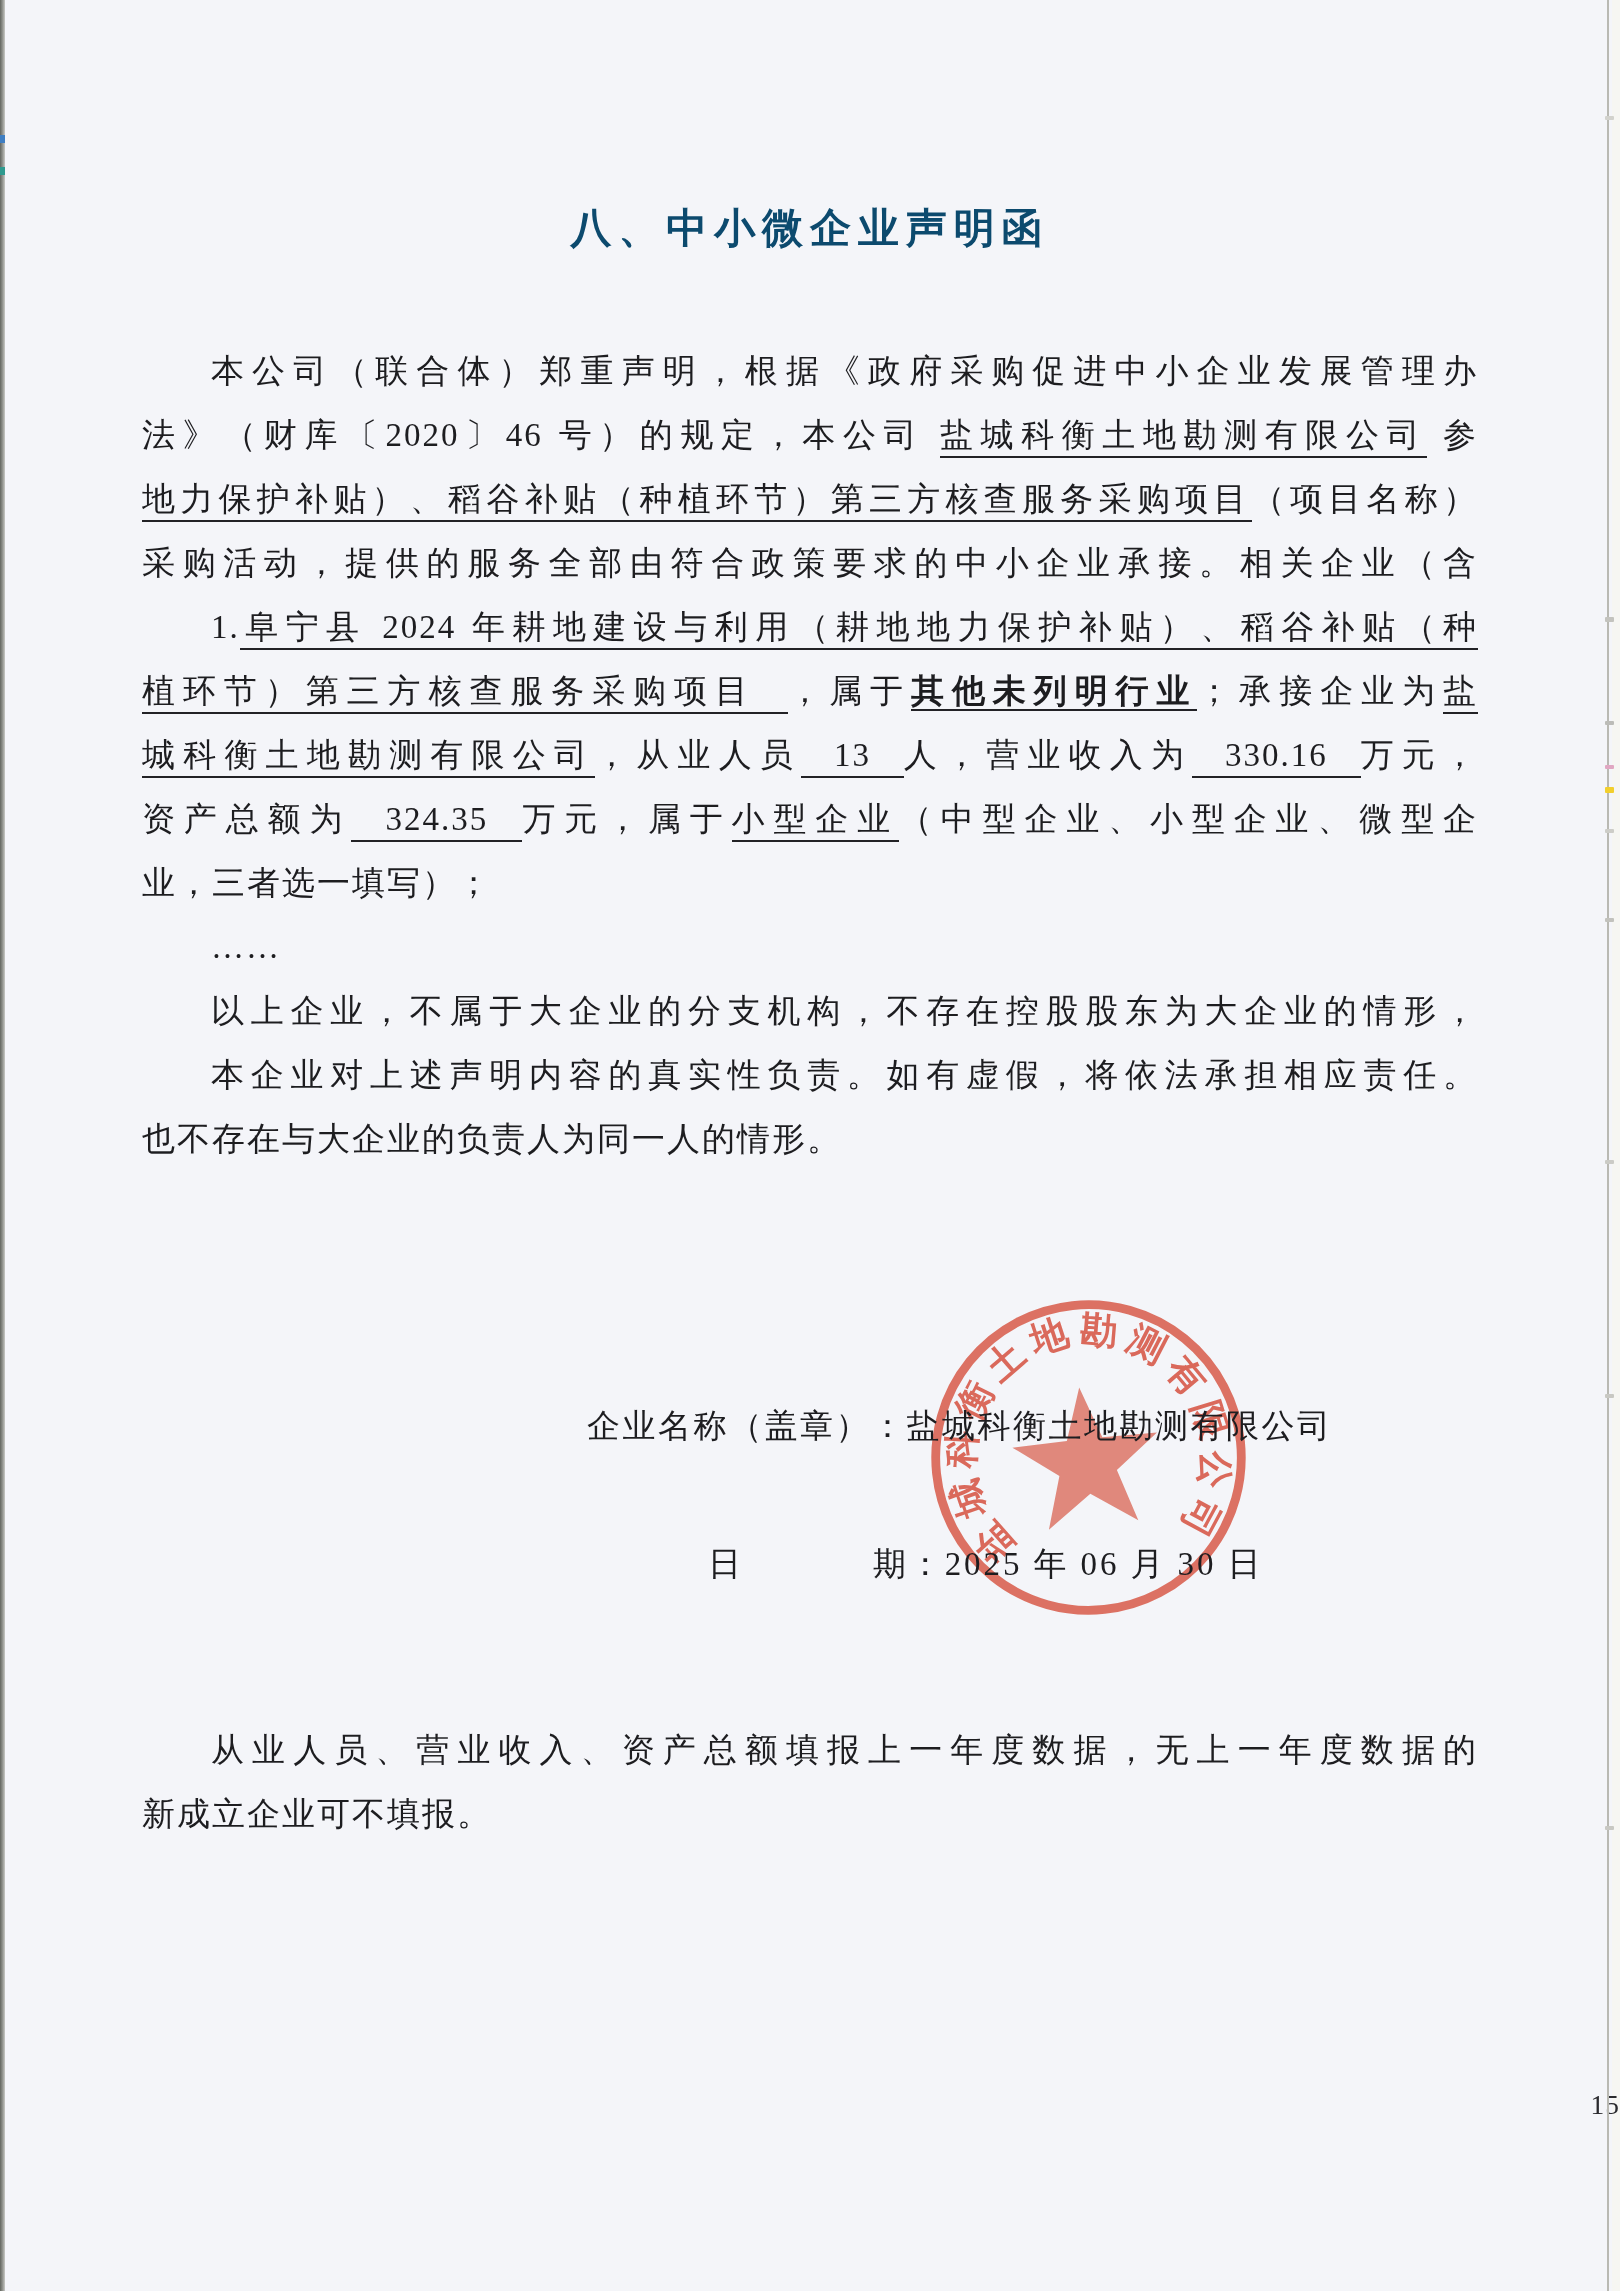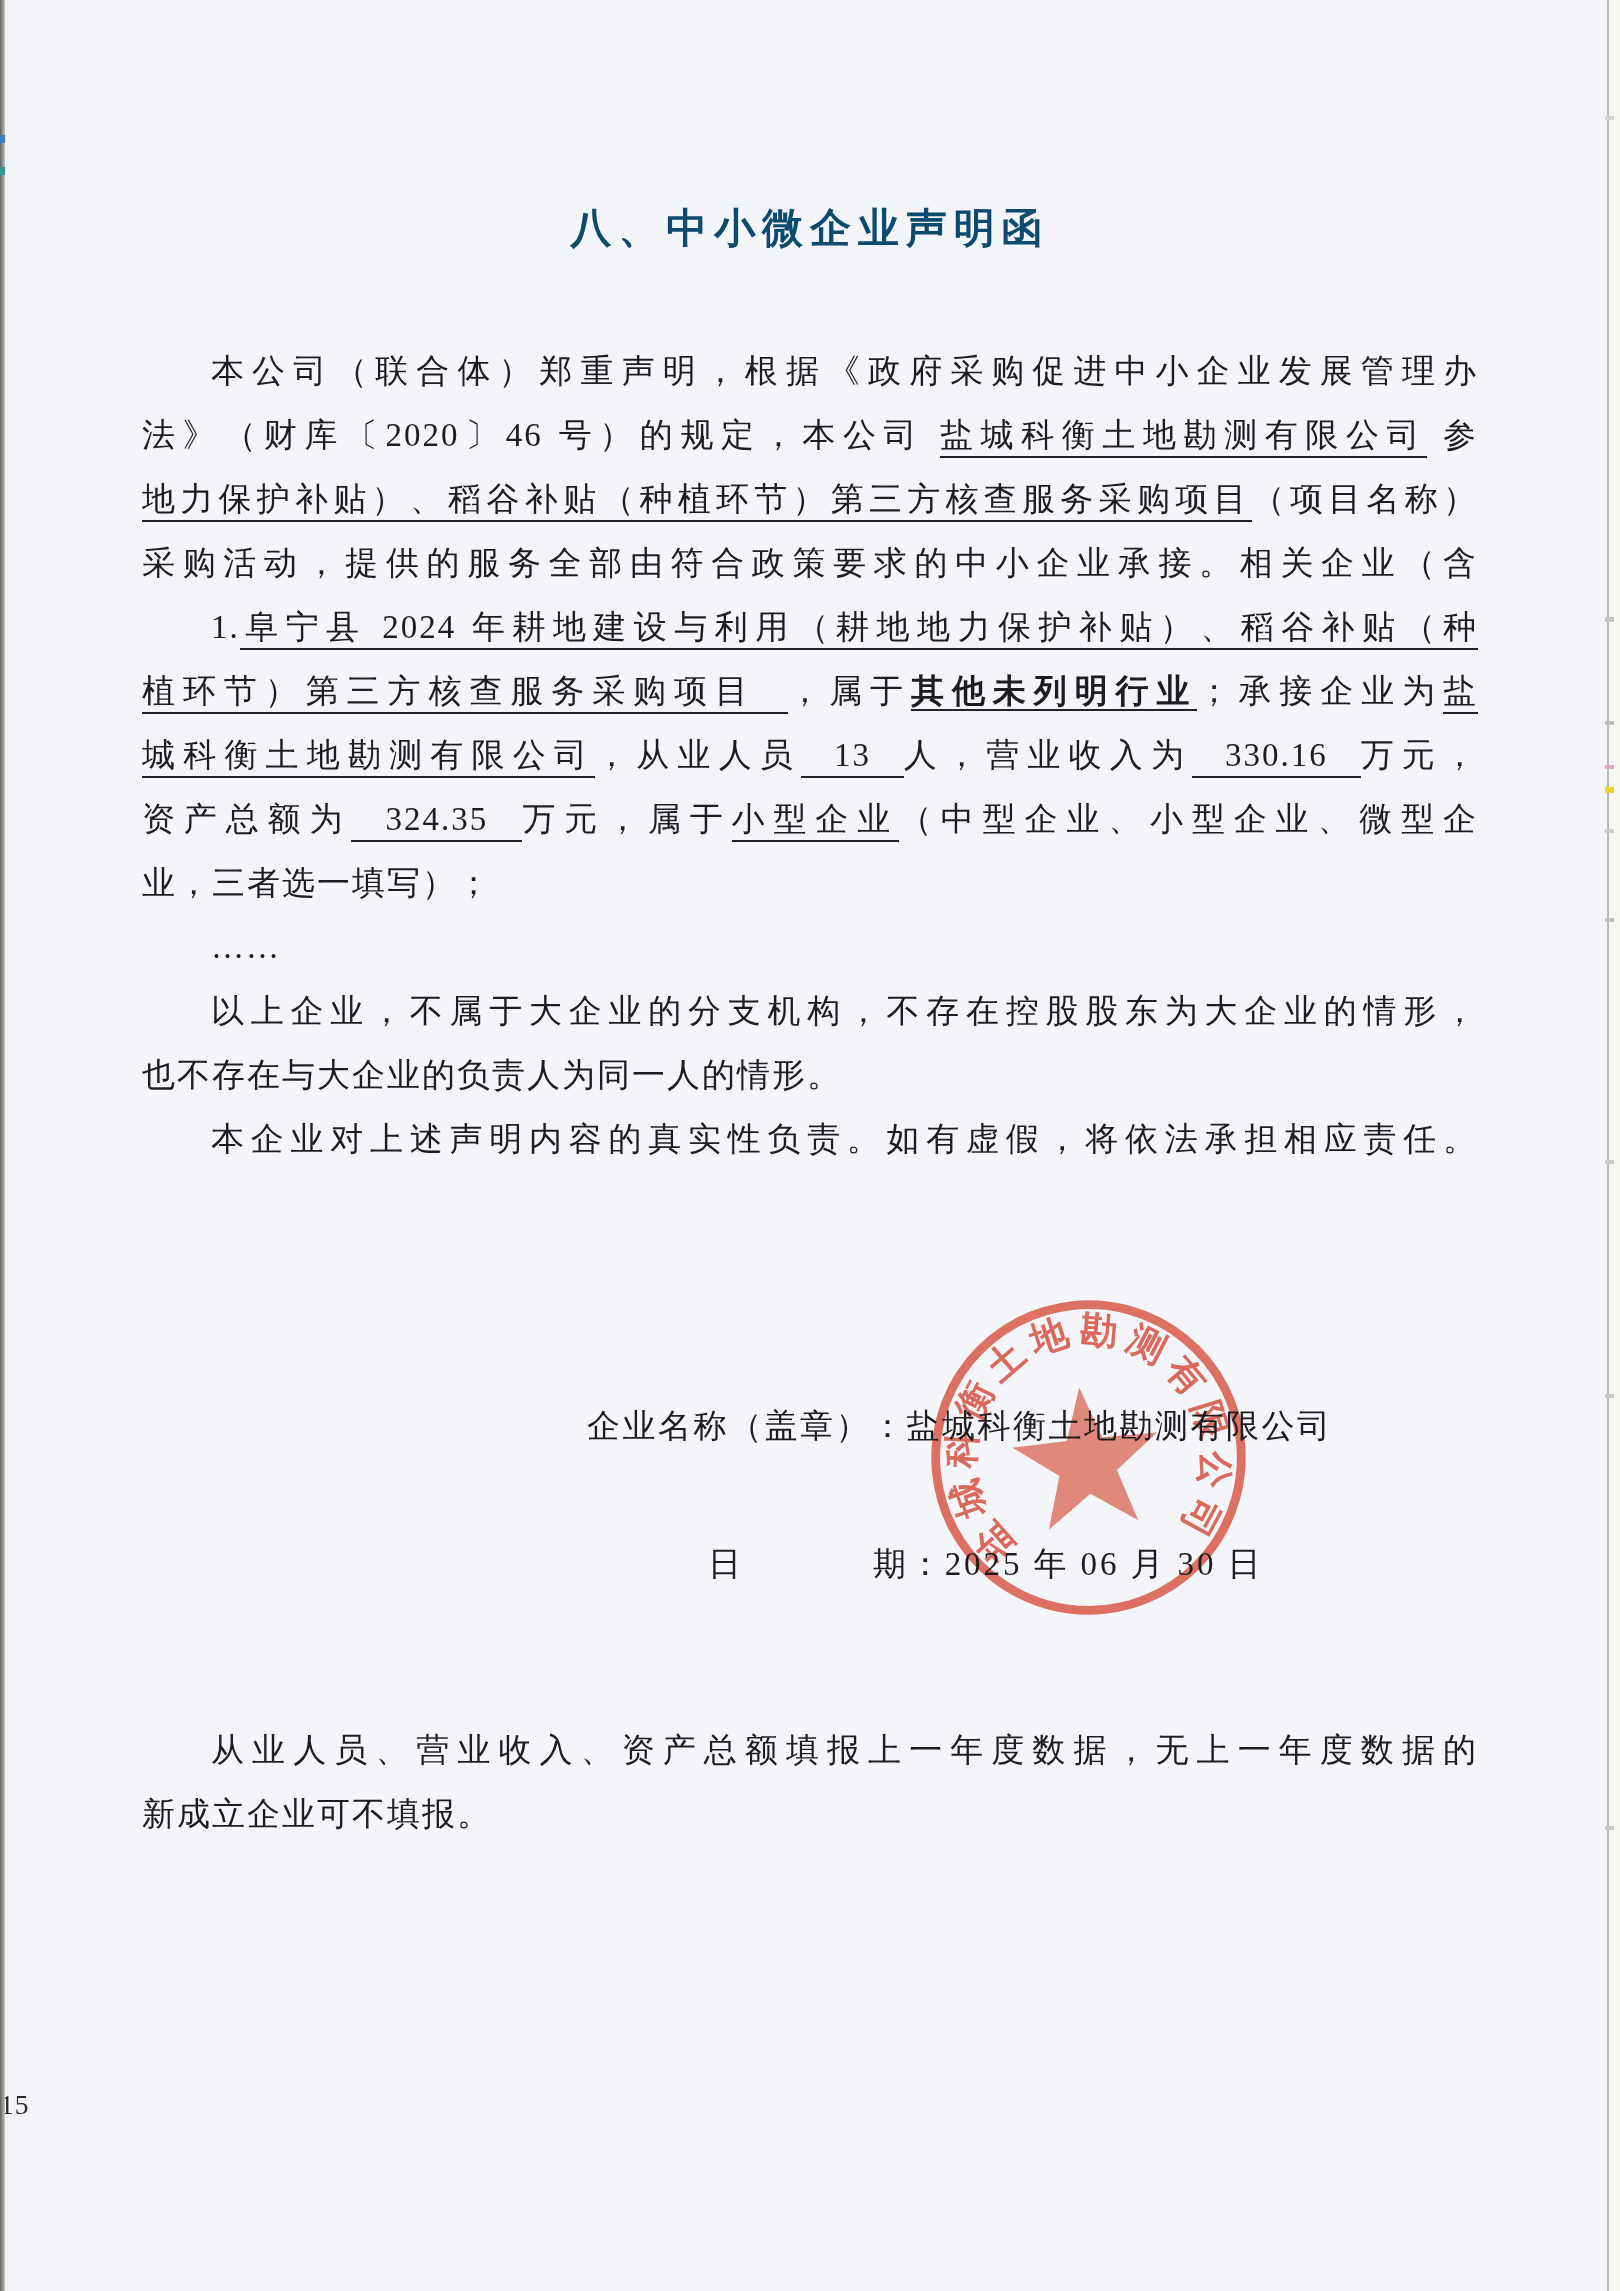--- a/index.html
+++ b/index.html
@@ -50,21 +50,21 @@
   }
   .date-line{
     position:absolute;left:708px;top:1538px;font-size:33px;line-height:53px;
     letter-spacing:2.9px;white-space:nowrap;z-index:3;
   }
   .date-spacer{display:inline-block;width:129px;}
   
   .footer-note{position:absolute;left:142px;top:1718px;width:1336px;}
   
   .page-number{
-    position:absolute;left:0;top:2090px;width:1620px;text-align:left;
+    position:absolute;left:0;top:2090px;width:1620px;text-align:right;
     font-size:27.4px;color:#2a2a2e;letter-spacing:1px;
   }
   
   .stamp{
     position:absolute;left:922px;top:1289px;width:333px;height:337px;
     transform:rotate(-6deg);
     mix-blend-mode:multiply;
     z-index:2;
   }
 </style>
@@ -96,22 +96,22 @@
       <div class="bline justify"><span>法》（财库〔2020〕46 号）的规定，本公司&nbsp;</span><span class="seg-u">盐城科衡土地勘测有限公司</span><span>&nbsp;参</span></div>
       <div class="bline justify"><span class="seg-u">地力保护补贴）、稻谷补贴（种植环节）第三方核查服务采购项目</span><span>（项目名称）</span></div>
       <div class="bline justify"><span>采购活动，提供的服务全部由符合政策要求的中小企业承接。相关企业（含</span></div>
       <div class="bline indent justify"><span>1.</span><span class="seg-u">阜宁县 2024 年耕地建设与利用（耕地地力保护补贴）、稻谷补贴（种</span></div>
       <div class="bline justify"><span class="seg-u">植环节）第三方核查服务采购项目&nbsp;&nbsp;</span><span>，属于</span><span class="seg-bu">其他未列明行业</span><span>；承接企业为</span><span class="seg-u">盐</span></div>
       <div class="bline justify"><span class="seg-u">城科衡土地勘测有限公司</span><span>，从业人员</span><span class="seg-u">&nbsp;&nbsp;13&nbsp;&nbsp;</span><span>人，营业收入为</span><span class="seg-u">&nbsp;&nbsp;330.16&nbsp;&nbsp;</span><span>万元，</span></div>
       <div class="bline justify"><span>资产总额为</span><span class="seg-u">&nbsp;&nbsp;324.35&nbsp;&nbsp;</span><span>万元，属于</span><span class="seg-u">小型企业</span><span>（中型企业、小型企业、微型企</span></div>
       <div class="bline"><span>业，三者选一填写）；</span></div>
       <div class="bline indent"><span>……</span></div>
       <div class="bline indent justify"><span>以上企业，不属于大企业的分支机构，不存在控股股东为大企业的情形，</span></div>
+      <div class="bline indent justify"><span>本企业对上述声明内容的真实性负责。如有虚假，将依法承担相应责任。</span></div>
       <div class="bline"><span>也不存在与大企业的负责人为同一人的情形。</span></div>
-      <div class="bline indent justify"><span>本企业对上述声明内容的真实性负责。如有虚假，将依法承担相应责任。</span></div>
     </div>
 
   <div class="sig-line"><span>企业名称（盖章）：</span><span>盐城科衡土地勘测有限公司</span></div>
 
   <div class="date-line"><span>日</span><span class="date-spacer"></span><span>期：</span><span>2025 年 06 月 30 日</span></div>
 
   <div class="footer-note" id="footer-note">
       <div class="bline indent justify">从业人员、营业收入、资产总额填报上一年度数据，无上一年度数据的</div>
       <div class="bline">新成立企业可不填报。</div>
     </div>

